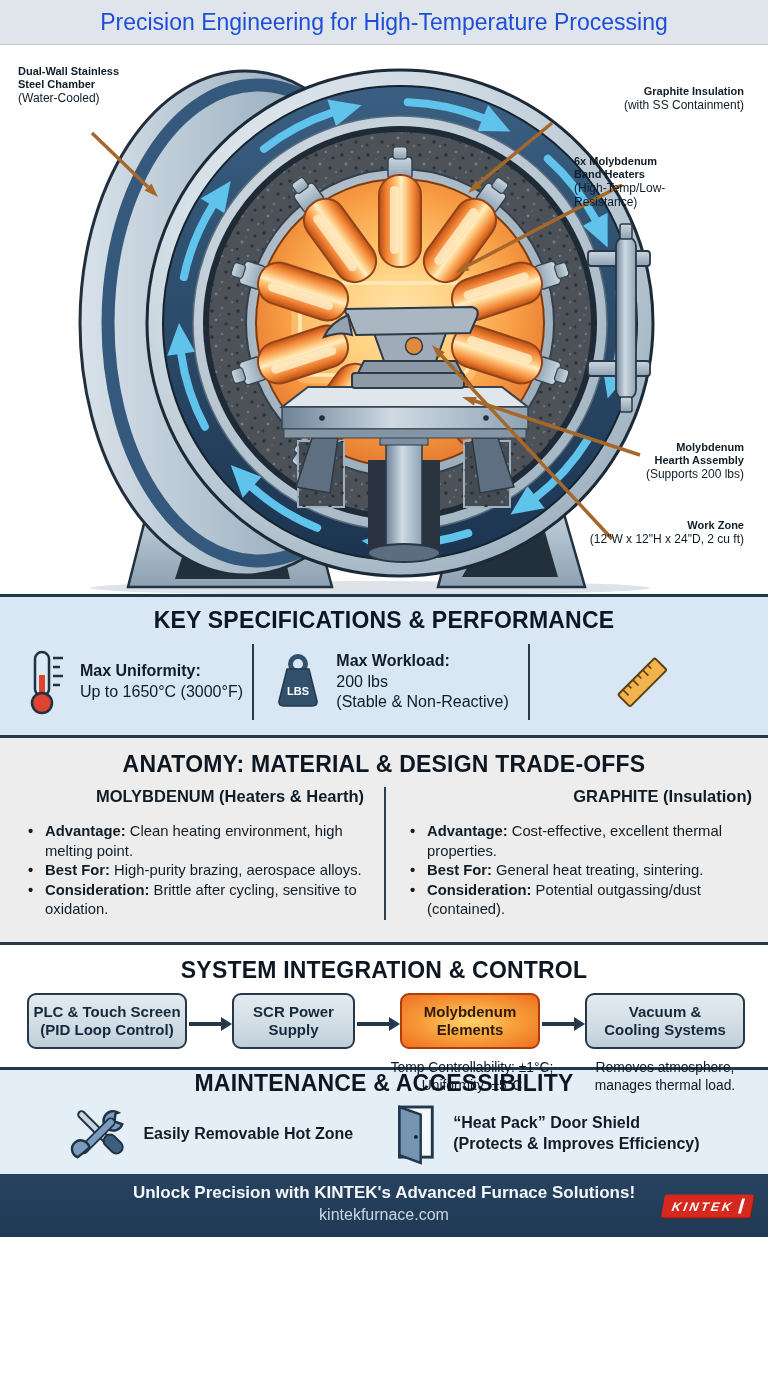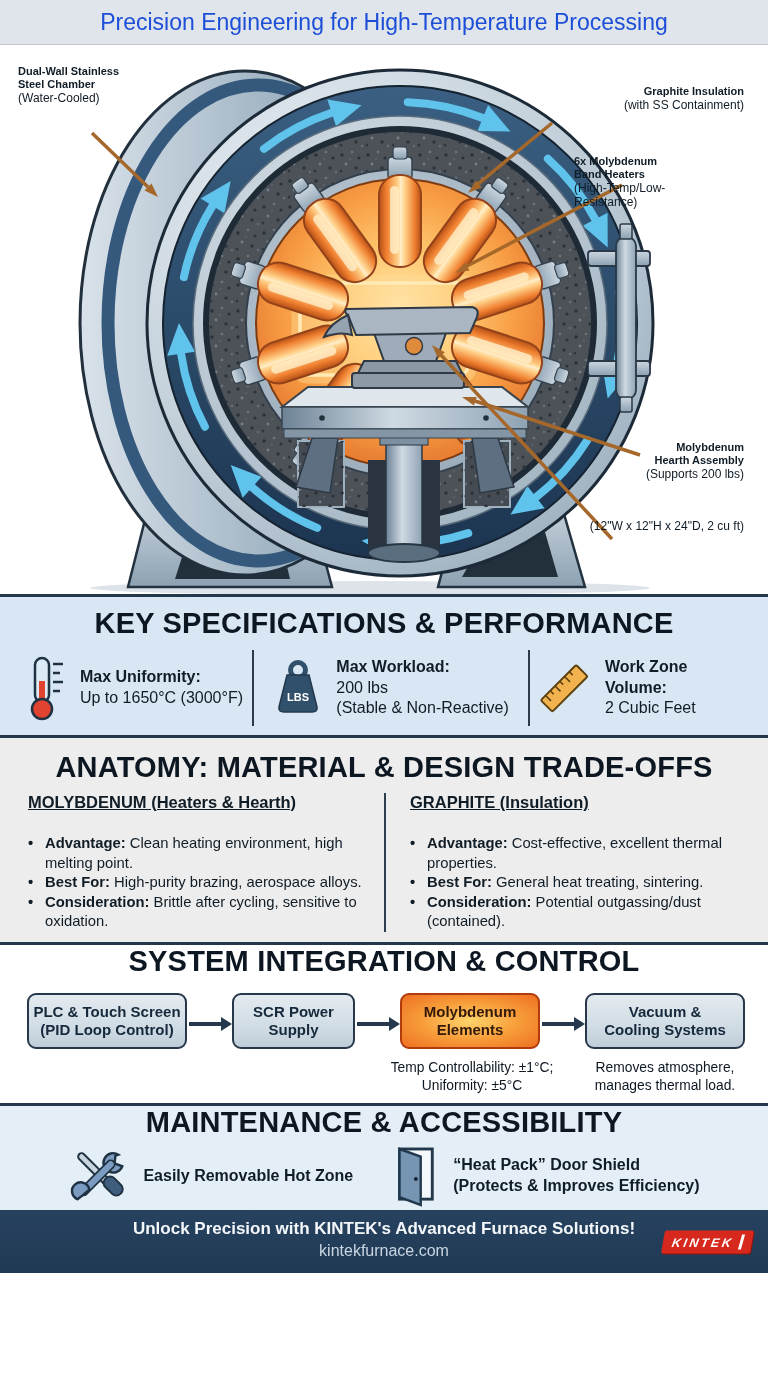--- a/index.html
+++ b/index.html
@@ -20,42 +20,42 @@
   .c-title { font-weight:bold; font-size:11px; line-height:1.18; white-space:pre-line; }
   .c-sub { font-size:12px; line-height:1.2; white-space:pre-line; }
   #co-chamber { left:18px; top:20px; width:178px; text-align:left; }
   #co-insulation { right:24px; top:40px; width:195px; text-align:right; }
   #co-heaters { right:24px; top:110px; width:170px; }
   #co-hearth { right:24px; top:396px; width:185px; text-align:right; }
   #co-workzone { right:24px; top:474px; width:245px; text-align:right; }
 
   
   .specs { height:141px; background:#d9e7f4; border-top:3px solid #24384c; padding:10px 14px 0 14px; }
-  .specs h2, .anatomy h2, .system h2, .maint h2 { font-size:29px; font-weight:bold; text-align:center; color:#0d1722; letter-spacing:.2px; }
+  .specs h2, .anatomy h2, .system h2, .maint h2 { font-size:23px; font-weight:bold; text-align:center; color:#0d1722; letter-spacing:.2px; }
   .spec-row { display:flex; margin-top:10px; }
   .spec-item { display:flex; align-items:center; justify-content:center; gap:13px; padding:4px 6px; }
   .spec-item.si1 { flex:1.12; }
   .spec-item.si2 { flex:1.3; border-left:2px solid #2b3b4c; border-right:2px solid #2b3b4c; }
   .spec-item.si3 { flex:1.05; }
   .spec-text { font-size:16px; line-height:1.3; }
   .spec-label { font-weight:bold; }
 
   
   .anatomy { height:210px; background:#ededed; border-top:3px solid #24384c; border-bottom:3px solid #24384c; padding-top:13px; }
   .ana-cols { display:flex; margin-top:9px; }
   .ana-col { width:50%; padding:0 20px 0 28px; }
   .ana-col.right { border-left:2px solid #2c3e50; padding:0 16px 0 24px; }
-  .ana-col h3 { font-size:16.5px; text-align:left; margin-bottom:22px; font-weight:bold;text-decoration:underline; }
+  .ana-col h3 { font-size:16.5px; text-align:right; margin-bottom:16px; font-weight:bold; }
   .ana-col ul { list-style:none; }
   .ana-col li { display:flex; font-size:14.8px; line-height:1.32; }
   .ana-col .dot { width:17px; flex:none; font-weight:bold; }
   .ana-col .b { font-weight:bold; }
 
   
-  .system { height:158px; background:#fff; position:relative; }
+  .system { height:122px; background:#fff; position:relative; padding-top:12px; }
   .sys-box { position:absolute; top:48px; height:56px; border:2.5px solid #27384a; border-radius:9px;
              background:linear-gradient(180deg,#e4ebf0 0%,#cdd9e2 70%,#bfcdd8 100%);
              display:flex; align-items:center; justify-content:center; text-align:center;
              font-weight:bold; font-size:15px; line-height:1.2; color:#16293c; white-space:pre-line; }
   .sys-box.hot { background:radial-gradient(ellipse at center,#ffd36b 0%,#f79d3a 50%,#ee6f22 100%); border-color:#b03c0e; color:#33190a; }
   #sb1 { left:27px;  width:160px; }
   #sb2 { left:232px; width:123px; }
   #sb3 { left:400px; width:140px; }
   #sb4 { left:585px; width:160px; }
   .sys-arrow { position:absolute; top:72px; display:flex; align-items:center; }
@@ -281,20 +281,21 @@
 Band Heaters</div>
       <div class="c-sub">(High-Temp/Low-
 Resistance)</div>
     </div>
     <div class="callout" id="co-hearth">
       <div class="c-title">Molybdenum
 Hearth Assembly</div>
       <div class="c-sub">(Supports 200 lbs)</div>
     </div>
     <div class="callout" id="co-workzone">
+      <div class="c-title">Work Zone</div>
       <div class="c-sub">(12"W x 12"H x 24"D, 2 cu ft)</div>
     </div>
   </div>
 
   <div class="specs">
     <h2>KEY SPECIFICATIONS &amp; PERFORMANCE</h2>
     <div class="spec-row">
       <div class="spec-item si1">
         <svg width="44" height="68" viewBox="0 0 44 68">
           <rect x="12" y="4" width="14" height="44" rx="7" fill="#dcebf5" stroke="#1f3242" stroke-width="2.5"></rect>
@@ -327,24 +328,20 @@
           <g transform="rotate(-45 29 29)">
             <rect x="3" y="21" width="52" height="17" rx="2" fill="#f2b24e" stroke="#5c400f" stroke-width="2"></rect>
             <line x1="10" y1="21" x2="10" y2="29" stroke="#5c400f" stroke-width="1.6"></line>
             <line x1="17" y1="21" x2="17" y2="26" stroke="#5c400f" stroke-width="1.6"></line>
             <line x1="24" y1="21" x2="24" y2="29" stroke="#5c400f" stroke-width="1.6"></line>
             <line x1="31" y1="21" x2="31" y2="26" stroke="#5c400f" stroke-width="1.6"></line>
             <line x1="38" y1="21" x2="38" y2="29" stroke="#5c400f" stroke-width="1.6"></line>
             <line x1="45" y1="21" x2="45" y2="26" stroke="#5c400f" stroke-width="1.6"></line>
           </g>
         </svg>
-        <div class="spec-text">
-          <div class="spec-label">Work Zone Volume:</div>
-          <div>2 Cubic Feet</div>
-        </div>
       </div>
     </div>
   </div>
 
   <div class="anatomy">
     <h2>ANATOMY: MATERIAL &amp; DESIGN TRADE-OFFS</h2>
     <div class="ana-cols">
       <div class="ana-col">
         <h3>MOLYBDENUM (Heaters &amp; Hearth)</h3>
         <ul>

